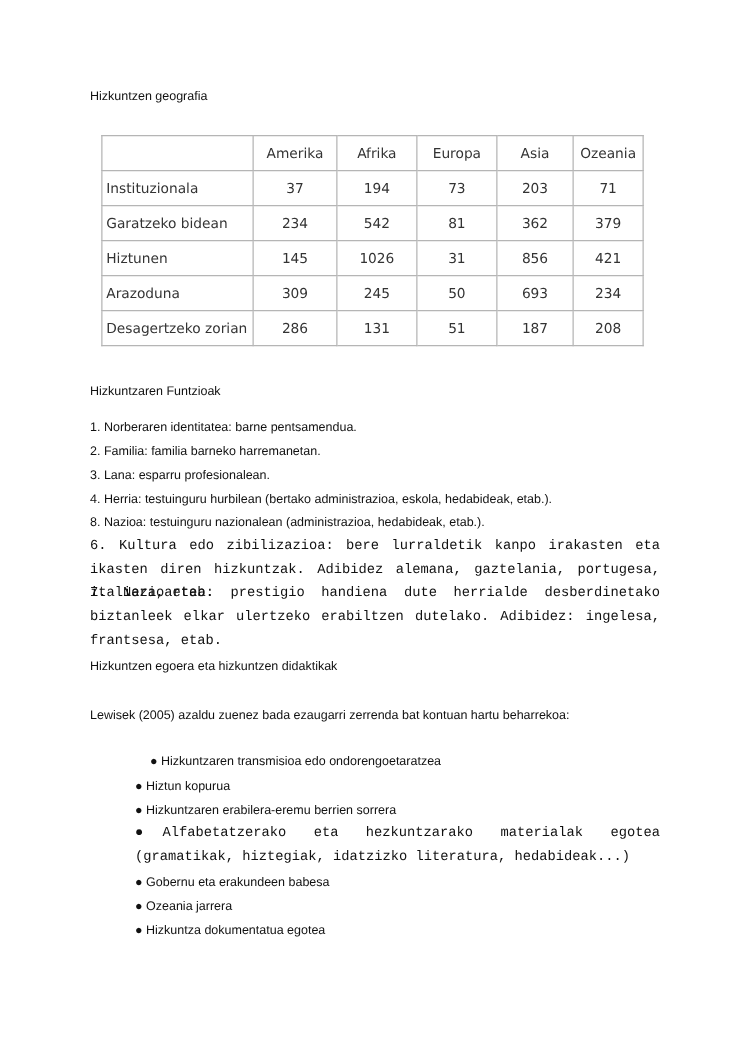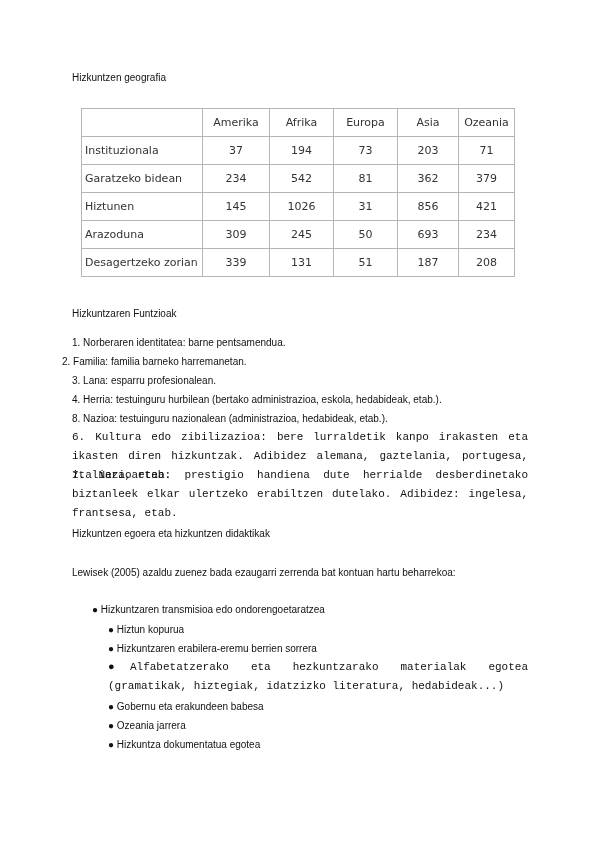--- a/index.html
+++ b/index.html
@@ -60,42 +60,42 @@
   <tr>
     <td class="rowlab">Arazoduna</td>
     <td class="num">309</td>
     <td class="num">245</td>
     <td class="num">50</td>
     <td class="num">693</td>
     <td class="num">234</td>
   </tr>
   <tr class="thick">
     <td class="rowlab">Desagertzeko zorian</td>
-    <td class="num">339</td>
+    <td class="num">286</td>
     <td class="num">131</td>
     <td class="num">51</td>
     <td class="num">187</td>
     <td class="num">208</td>
   </tr>
 </tbody>
   </table>
 
 <div class="heading" style="top:308px">Hizkuntzaren Funtzioak</div>
 
 <div class="line" style="left:72px;top:337px">1. Norberaren identitatea: barne pentsamendua.</div>
-<div class="line" style="left:62px;top:356px">2. Familia: familia barneko harremanetan.</div>
+<div class="line" style="left:72px;top:356px">2. Familia: familia barneko harremanetan.</div>
 <div class="line" style="left:72px;top:375px">3. Lana: esparru profesionalean.</div>
 <div class="line" style="left:72px;top:394px">4. Herria: testuinguru hurbilean (bertako administrazioa, eskola, hedabideak, etab.).</div>
 <div class="line" style="left:72px;top:413px">8. Nazioa: testuinguru nazionalean (administrazioa, hedabideak, etab.).</div>
 <div class="just" style="top:428px">6. Kultura edo zibilizazioa: bere lurraldetik kanpo irakasten eta ikasten diren hizkuntzak. Adibidez alemana, gaztelania, portugesa, italiera, etab.</div>
 <div class="just" style="top:466px">7. Nazioartea: prestigio handiena dute herrialde desberdinetako biztanleek elkar ulertzeko erabiltzen dutelako. Adibidez: ingelesa, frantsesa, etab.</div>
 
 <div class="heading" style="top:528px">Hizkuntzen egoera eta hizkuntzen didaktikak</div>
 
 <div class="line" style="left:72px;top:567px">Lewisek (2005) azaldu zuenez bada ezaugarri zerrenda bat kontuan hartu beharrekoa:</div>
 
-<div class="bullet" style="left:92px;top:604px">● Hizkuntzaren transmisioa edo ondorengoetaratzea</div>
+<div class="bullet" style="left:120px;top:604px">● Hizkuntzaren transmisioa edo ondorengoetaratzea</div>
 <div class="bullet" style="left:108px;top:624px">● Hiztun kopurua</div>
 <div class="bullet" style="left:108px;top:643px">● Hizkuntzaren erabilera-eremu berrien sorrera</div>
 <div class="just" style="left:108px;width:420px;top:658px">●Alfabetatzerako eta hezkuntzarako materialak egotea (gramatikak, hiztegiak, idatzizko literatura, hedabideak...)</div>
 <div class="bullet" style="left:108px;top:701px">● Gobernu eta erakundeen babesa</div>
 <div class="bullet" style="left:108px;top:720px">● Ozeania jarrera</div>
 <div class="bullet" style="left:108px;top:739px">● Hizkuntza dokumentatua egotea</div>
 
 </body></html>

